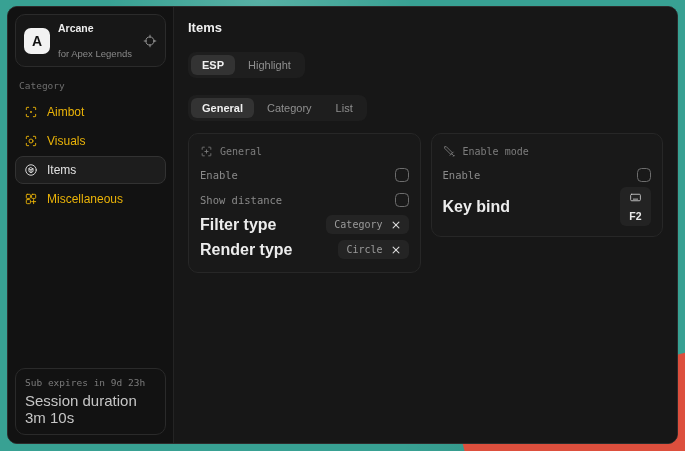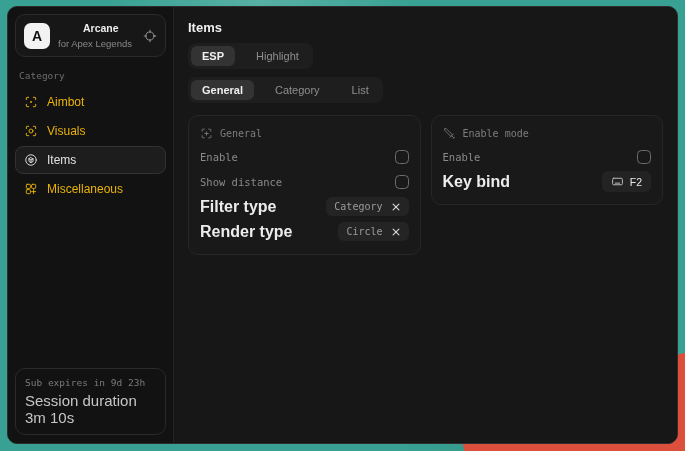--- a/index.html
+++ b/index.html
@@ -52,22 +52,22 @@
   .logo {
     width: 26px; height: 26px;
     background: #f2f2f2;
     color: #111;
     border-radius: 7px;
     display: flex; align-items: center; justify-content: center;
     font-weight: bold; font-size: 14px;
     flex-shrink: 0;
   }
   .brand-text { flex: 1; min-width: 0; }
-  .brand-name { font-size: 10.5px; font-weight: bold; color: #ededed; margin-left: 25px; }
-  .brand-sub { font-size: 9.5px; color: #8a8a8a; margin-top: 4px; }
+  .brand-name { font-size: 10.5px; font-weight: bold; color: #ededed; }
+  .brand-sub { font-size: 9.5px; color: #8a8a8a; margin-top: 14px; }
   .brand-icon { color: #9a9a9a; display: flex; }
   .section-label {
     font-family: "DejaVu Sans Mono", monospace;
     font-size: 9.5px; color: #6e6e6e;
     margin: 13px 4px 7px 4px;
   }
   .nav { display: flex; flex-direction: column; gap: 1px; }
   .nav-item {
     display: flex; align-items: center; gap: 9px;
     padding: 6px 8px;
@@ -103,22 +103,22 @@
     background: #171717;
     padding: 13px 14px;
     display: flex; flex-direction: column;
   }
   .page-title { font-size: 13px; font-weight: bold; color: #efefef; }
   .tab-group {
     display: inline-flex; align-self: flex-start;
     background: #1e1e1e;
     border-radius: 8px;
     padding: 3px;
-    margin-top: 8px;
-    gap: 10px;
+    margin-top: 17px;
+    gap: 2px;
     justify-content: flex-end;
   }
   .tab {
     border: none; background: transparent;
     color: #8f8f8f;
     font-size: 11px;
     padding: 4px 11px;
     border-radius: 6px;
     cursor: pointer;
     font-family: "Liberation Sans", sans-serif;
@@ -170,22 +170,23 @@
     font-size: 10px; color: #9a9a9a;
   }
   .chip .x { display: flex; color: #d8d8d8; }
   .keychip {
     display: inline-flex; align-items: center; gap: 6px;
     background: #232323;
     border: none;
     border-radius: 6px;
     padding: 4px 9px;
     cursor: pointer;
-    font-size: 10.5px; font-weight: normal; color: #e8e8e8;
+    font-size: 10.5px; font-weight: bold; color: #e8e8e8;
     font-family: "Liberation Sans", sans-serif;
+    flex-direction: column;
   }
   .keychip .icn { display: flex; color: #cfcfcf; }
 </style>
 </head>
 <body>
 
 <div class="bg-scene">
   <div class="bg-red"></div>
 </div>
 

